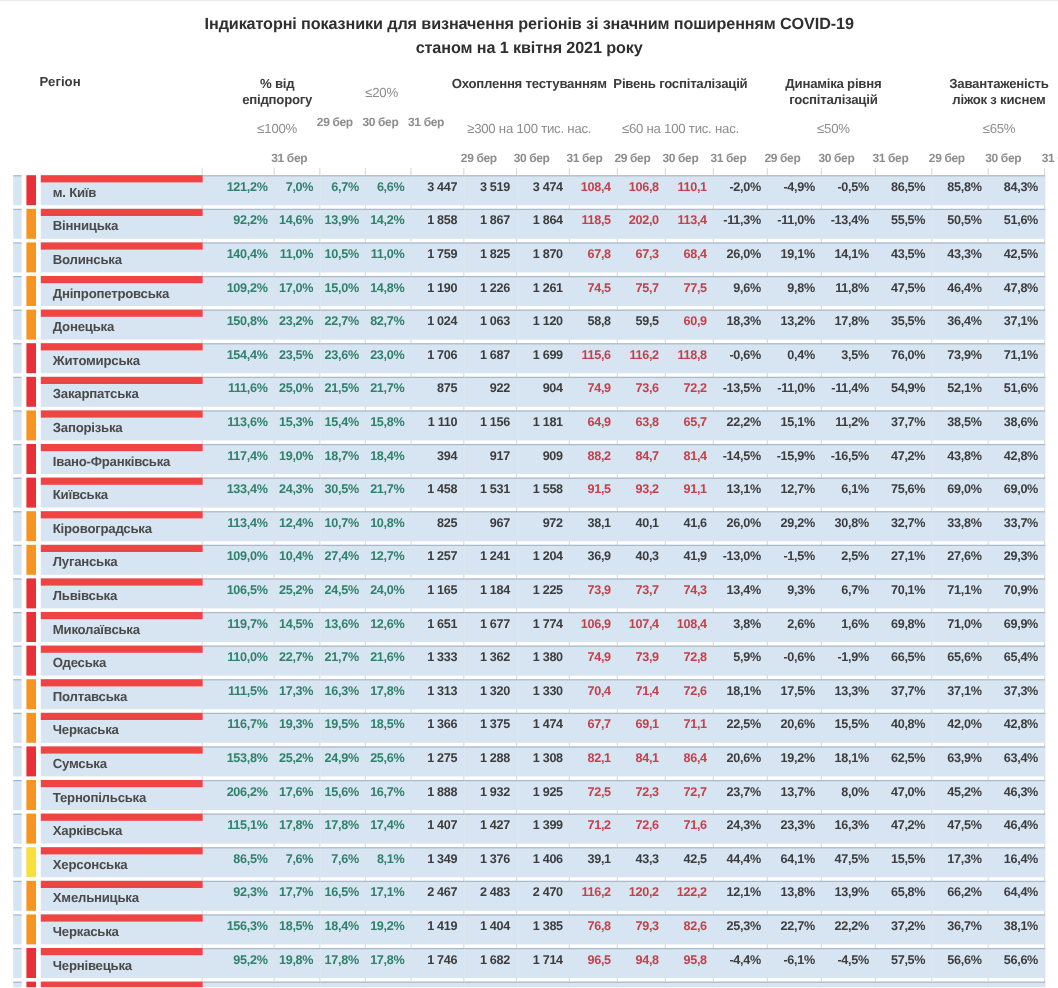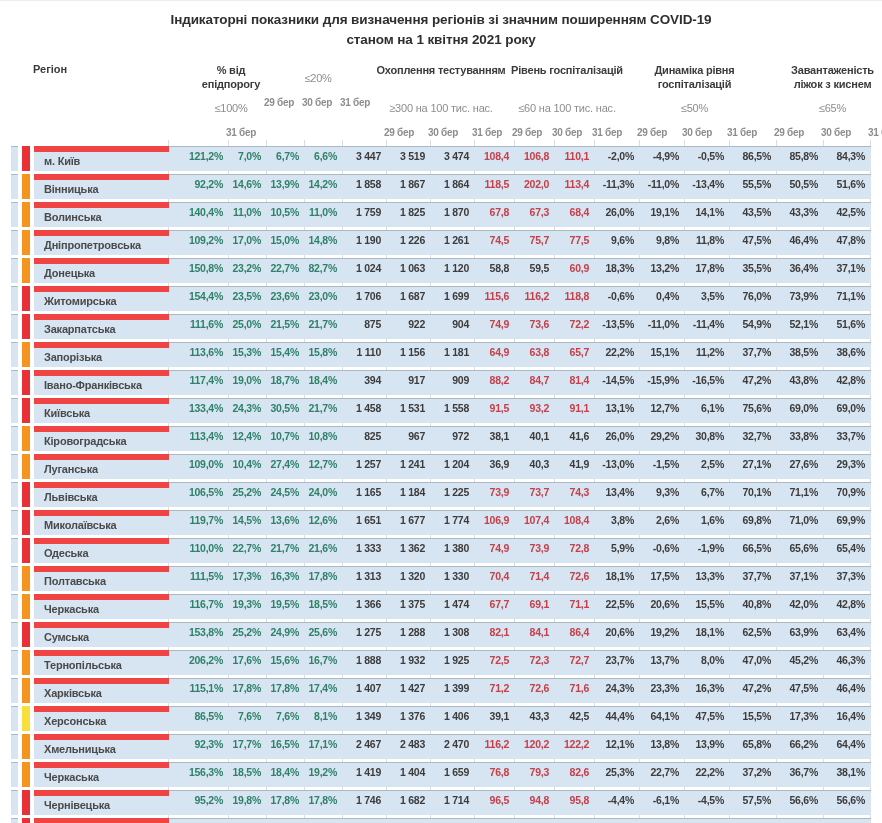--- a/index.html
+++ b/index.html
@@ -683,21 +683,21 @@
     <div class="gap"></div>
     <div class="ind" style="background: rgb(245, 148, 31);"></div>
     <div class="gap"></div>
     <div class="name">Черкаська</div>
   <div class="cell green">156,3%</div>
           <div class="cell green">18,5%</div>
           <div class="cell green">18,4%</div>
           <div class="cell green">19,2%</div>
           <div class="cell dark">1 419</div>
           <div class="cell dark">1 404</div>
-          <div class="cell dark">1 659</div>
+          <div class="cell dark">1 385</div>
           <div class="cell redv">76,8</div>
           <div class="cell redv">79,3</div>
           <div class="cell redv">82,6</div>
           <div class="cell dark">25,3%</div>
           <div class="cell dark">22,7%</div>
           <div class="cell dark">22,2%</div>
           <div class="cell dark">37,2%</div>
           <div class="cell dark">36,7%</div>
           <div class="cell dark">38,1%</div>
         </div>

